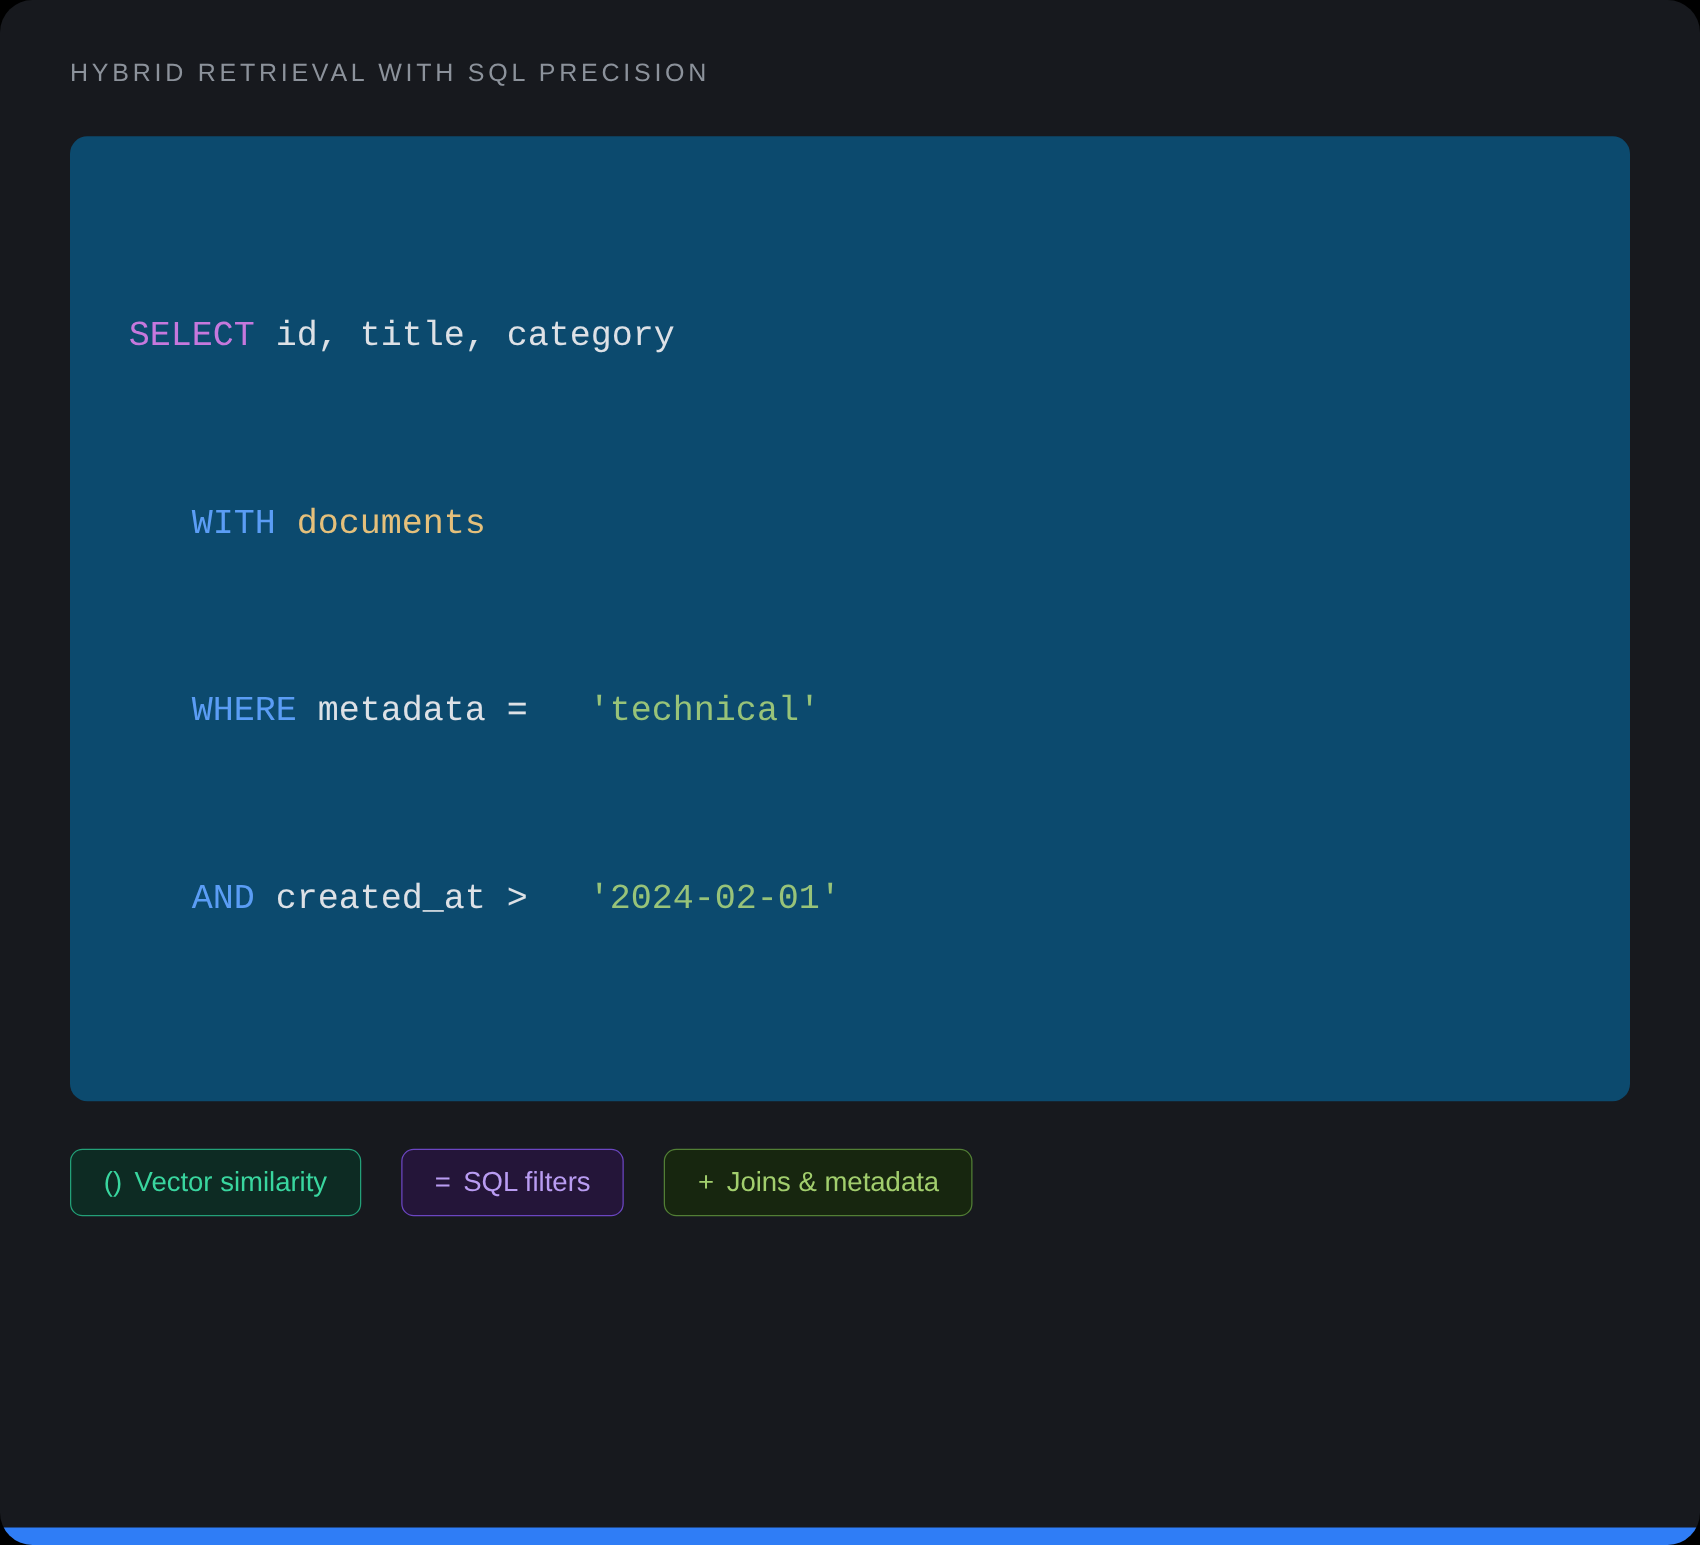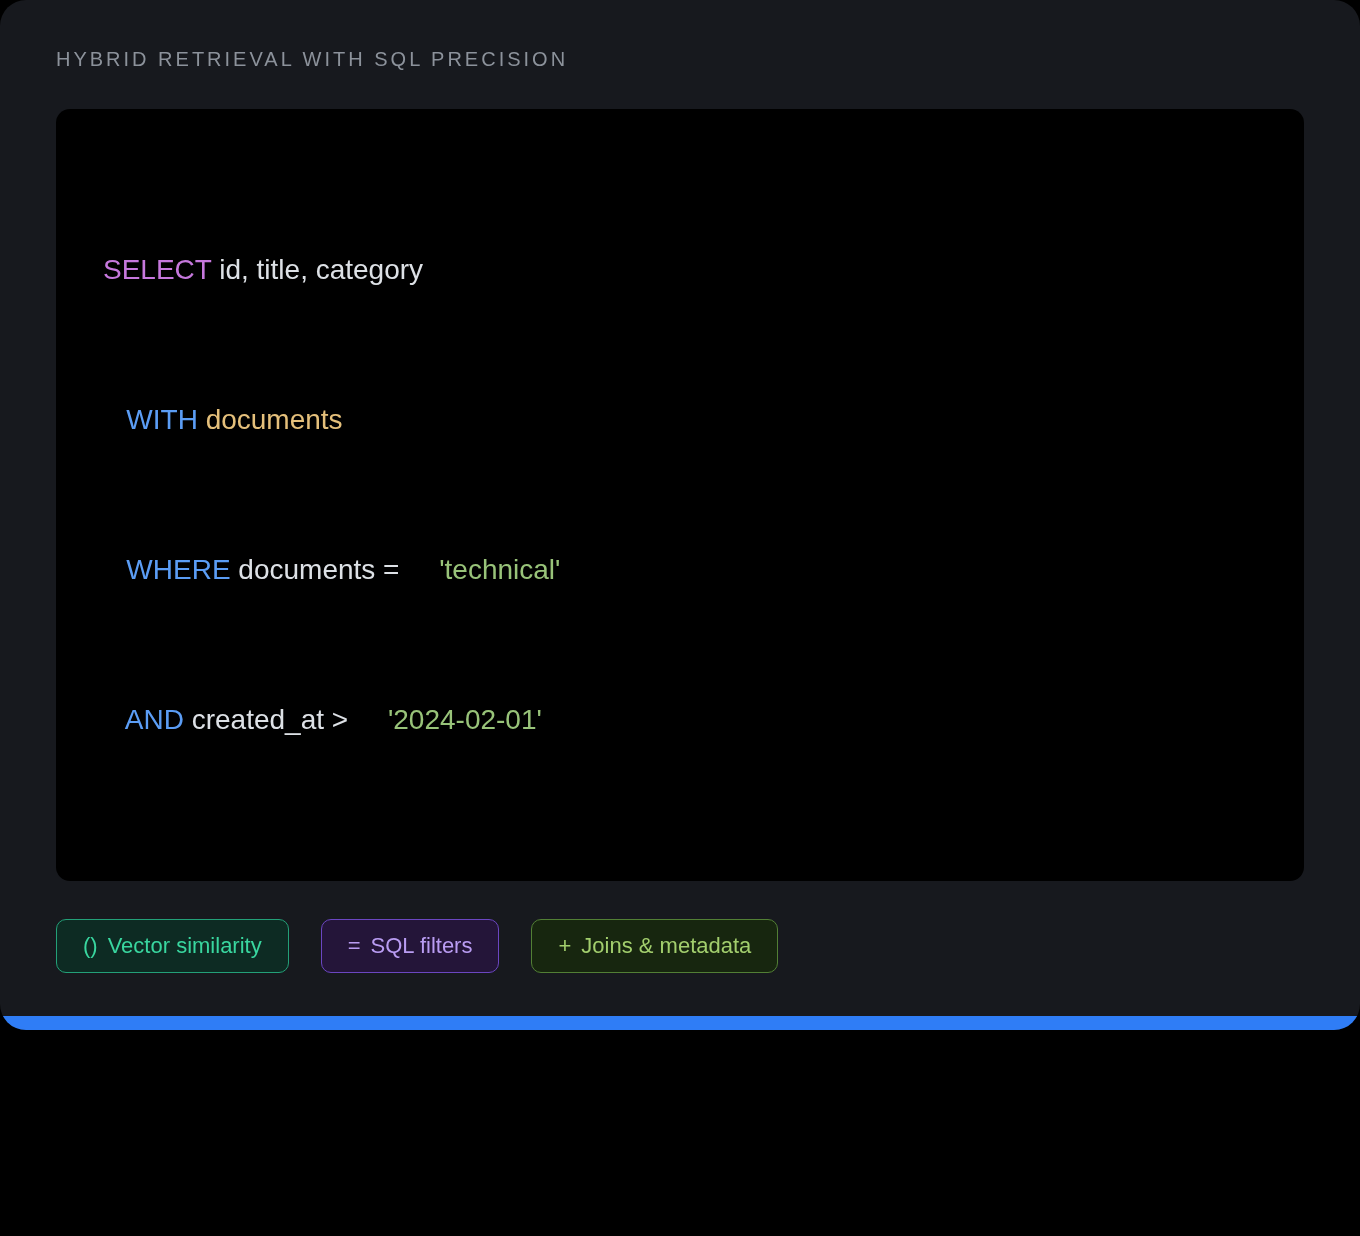--- a/index.html
+++ b/index.html
@@ -6,39 +6,39 @@
     margin: 0;
     padding: 0;
     width: 1360px;
     height: 1236px;
     background: #000;
     font-family: "Liberation Sans", sans-serif;
   }
   .page {
     position: relative;
     width: 1360px;
-    height: 1030px;
+    height: 1236px;
     box-sizing: border-box;
     background: #17191e;
     border-radius: 26px;
     overflow: hidden;
     padding: 48px 56px 0;
   }
   .page-title {
     color: #8c929b;
     font-size: 20px;
     letter-spacing: 3px;
     font-weight: 400;
     margin: 0 0 38px 0;
   }
   .code-block {
-    background: #000000;
+    background: #0c4a6e;
     border-radius: 14px;
     padding: 36px 47px;
-    font-family: Liberation Sans, sans-serif;
+    font-family: Liberation Mono, monospace;
     font-size: 28px;
     line-height: 50px;
     white-space: pre;
     color: #dde1e6;
   }
   .tk-sel { color: #c678dd; }
   .tk-kw  { color: #5b9df5; }
   .tk-id  { color: #e5c07b; }
   .tk-str { color: #98c379; margin-left: 32px; }
   .tk-fn  { color: #45d1a1; }
@@ -86,21 +86,21 @@
 </head>
 <body>
 
 <div class="page">
 
   <div class="page-title">HYBRID RETRIEVAL WITH SQL PRECISION</div>
 
   <div class="code-block">
     <div class="code-line"><span class="tk-sel">SELECT</span><span class="tk-pl"> id, title, category</span></div>
     <div class="code-line"><span class="tk-kw">   WITH </span><span class="tk-id">documents</span></div>
-    <div class="code-line"><span class="tk-kw">   WHERE </span><span class="tk-pl">documents = </span><span class="tk-str">'technical'</span></div>
+    <div class="code-line"><span class="tk-kw">   WHERE </span><span class="tk-pl">metadata = </span><span class="tk-str">'technical'</span></div>
     <div class="code-line"><span class="tk-kw">   AND </span><span class="tk-pl">created_at &gt; </span><span class="tk-str">'2024-02-01'</span></div>
   </div>
 
   <div class="chips">
     <div class="chip chip-teal">
       <span>()</span>
       <span>Vector similarity</span>
     </div>
     <div class="chip chip-purple">
       <span>=</span>

